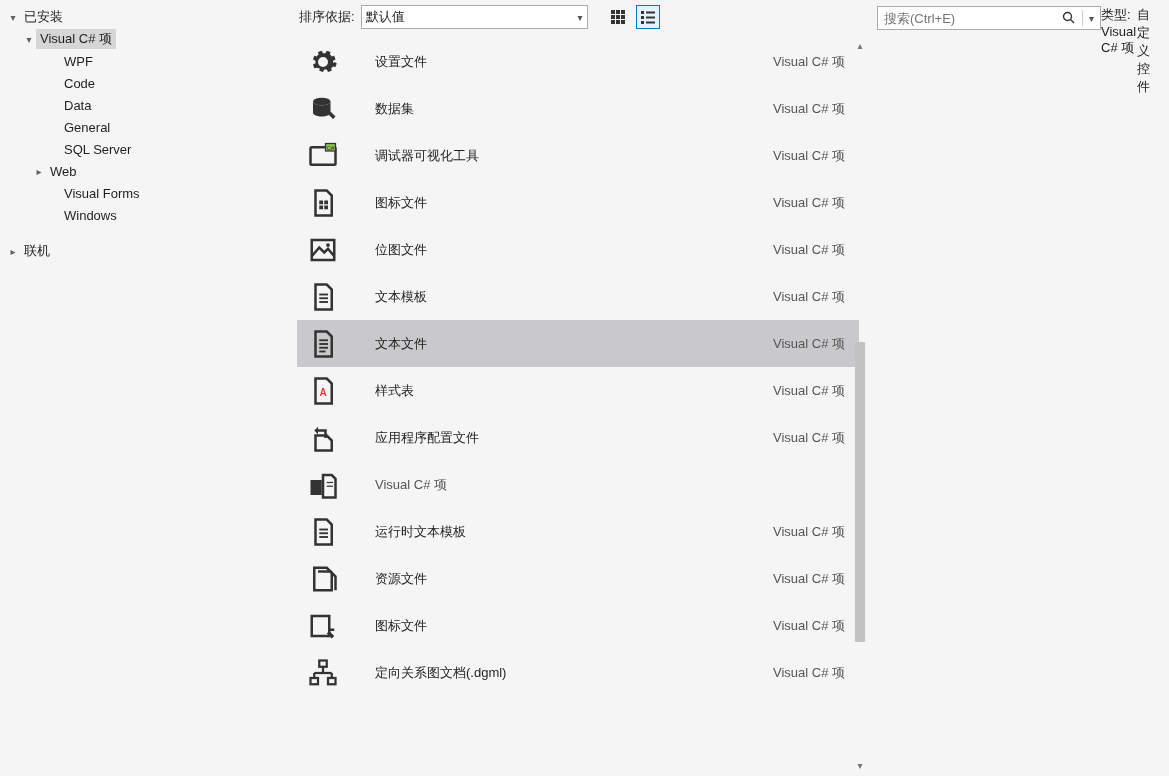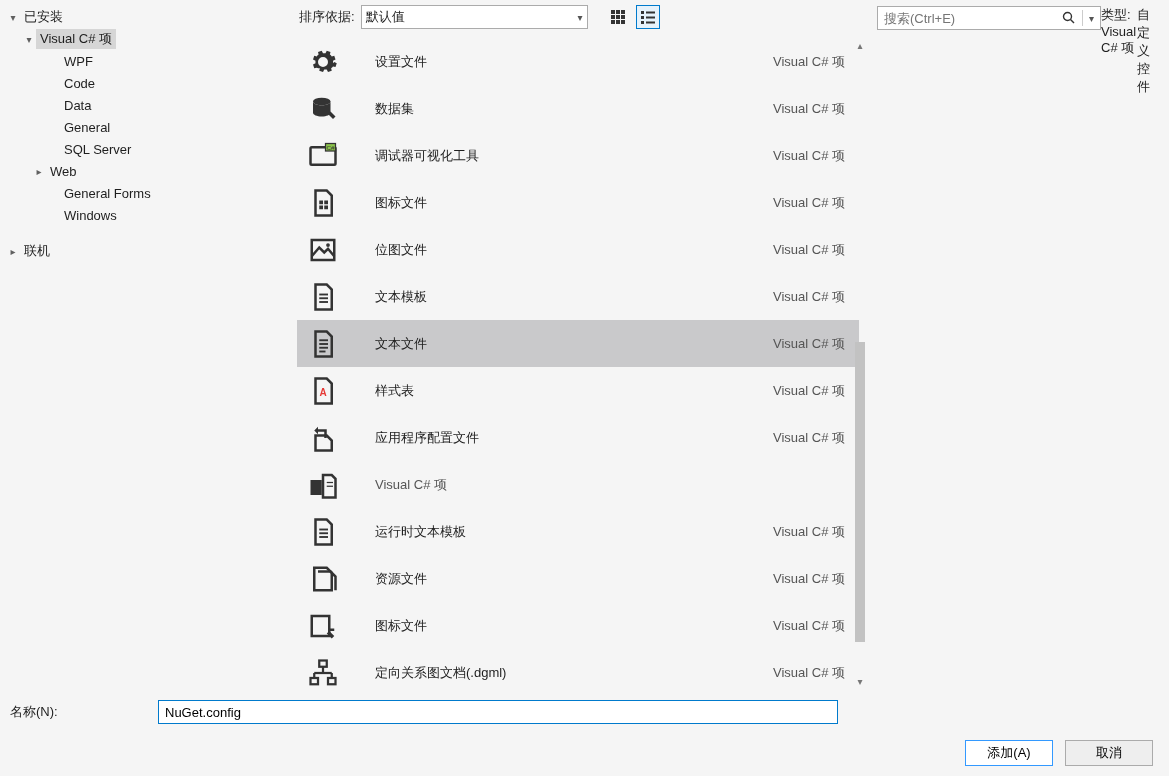--- a/index.html
+++ b/index.html
@@ -156,21 +156,21 @@
       <div class="tree-node indent-2">
         <span class="tree-arrow blank">▸</span>
         <span class="tree-label">SQL Server</span>
       </div>
       <div class="tree-node indent-2" style="padding-left:28px">
         <span class="tree-arrow">▸</span>
         <span class="tree-label">Web</span>
       </div>
       <div class="tree-node indent-2">
         <span class="tree-arrow blank">▸</span>
-        <span class="tree-label">General Forms</span>
+        <span class="tree-label">Visual Forms</span>
       </div>
       <div class="tree-node indent-2">
         <span class="tree-arrow blank">▸</span>
         <span class="tree-label">Windows</span>
       </div>
       <div style="height:14px"></div>
       <div class="tree-node indent-0">
         <span class="tree-arrow">▸</span>
         <span class="tree-label">联机</span>
       </div>
@@ -398,23 +398,13 @@
       </div>
       <div class="info-row">
         <span class="info-label">类型:</span>
         <span>Visual C# 项</span>
       </div>
       <div class="info-row">自定义控件</div>
     </div>
 
   </div>
 
-  <div class="bottom">
-    <div class="name-row">
-      <span class="name-label">名称(N):</span>
-      <input class="name-input" value="NuGet.config" style="">
-    </div>
-    <div class="btn-row">
-      <button class="btn primary">添加(A)</button>
-      <button class="btn">取消</button>
-    </div>
-  </div>
 </div>
 
 </body></html>

